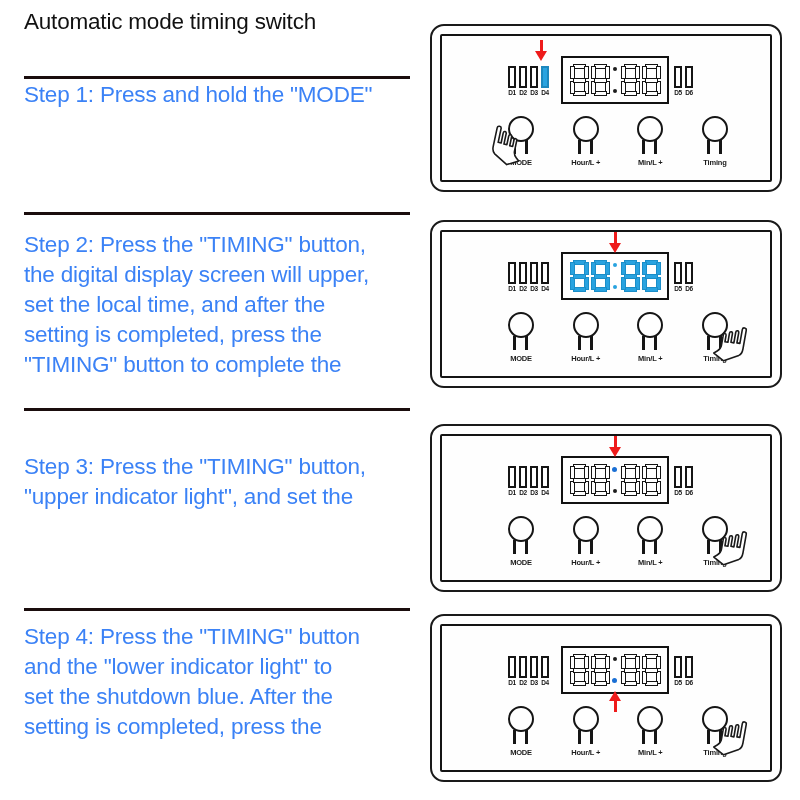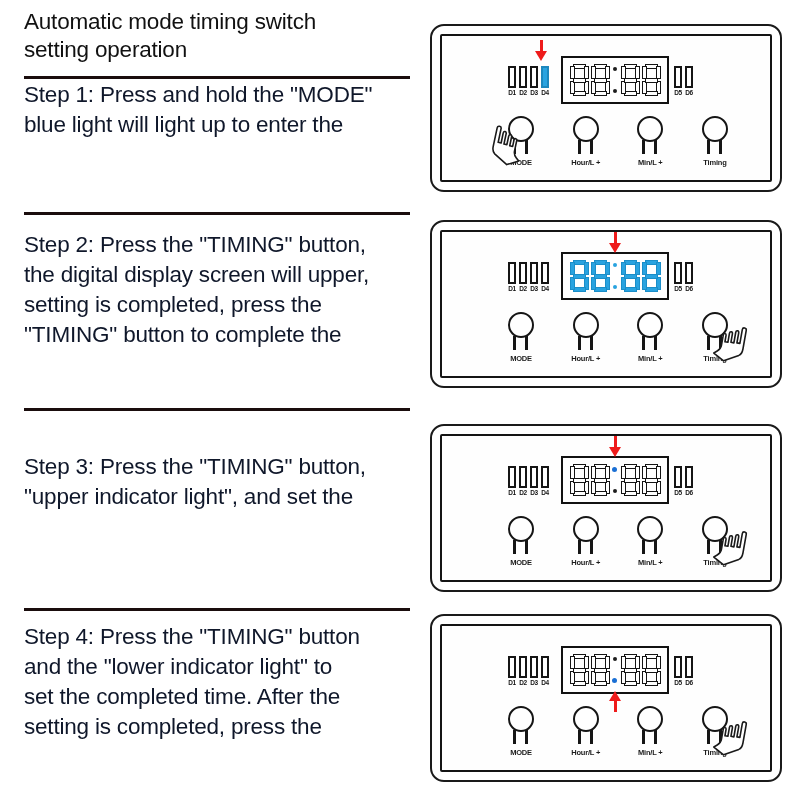--- a/index.html
+++ b/index.html
@@ -59,21 +59,21 @@
     width: 384px;
   }
   .step-block.s1 { top: 80px; }
   .step-block.s2 { top: 230px; }
   .step-block.s3 { top: 452px; }
   .step-block.s4 { top: 622px; }
 
   .step-line {
     font-size: 22.5px;
     line-height: 30px;
-    color: #0f172a;
+    color: #3b82f6;
     letter-spacing: -0.2px;
     white-space: nowrap;
   }
 
   
   .panel-outer {
     position: absolute;
     left: 430px;
     width: 352px;
     height: 168px;
@@ -271,49 +271,48 @@
 </style>
 </head>
 <body>
 
 <div class="page">
 
   <div class="text-col">
 
     <div class="title-block">
       <div class="title-line">Automatic mode timing switch</div>
-      <div class="title-line">setting operation</div>
     </div>
 
     <div class="rule r1"></div>
     <div class="rule r2"></div>
     <div class="rule r3"></div>
     <div class="rule r4"></div>
 
     <div class="step-block s1">
       <div class="step-line">Step 1: Press and hold the "MODE"</div>
-      <div class="step-line">blue light will light up to enter the</div>
     </div>
 
     <div class="step-block s2">
       <div class="step-line">Step 2: Press the "TIMING" button,</div>
       <div class="step-line">the digital display screen will upper,</div>
+      <div class="step-line">set the local time, and after the</div>
       <div class="step-line">setting is completed, press the</div>
       <div class="step-line">"TIMING" button to complete the</div>
     </div>
 
     <div class="step-block s3">
       <div class="step-line">Step 3: Press the "TIMING" button,</div>
       <div class="step-line">"upper indicator light", and set the</div>
     </div>
 
     <div class="step-block s4">
       <div class="step-line">Step 4: Press the "TIMING" button</div>
       <div class="step-line">and the "lower indicator light" to</div>
-      <div class="step-line">set the completed time. After the</div>
+      <div class="step-line">set the shutdown blue. After the</div>
       <div class="step-line">setting is completed, press the</div>
     </div>
   </div>
 
   <div class="panel-outer p1">
     <div class="panel-inner" id="panel-1">
         <div class="led-group left-leds">
           <div class="led-cell">
         <span class="led-bar"></span>
         <span class="led-label">D1</span>

